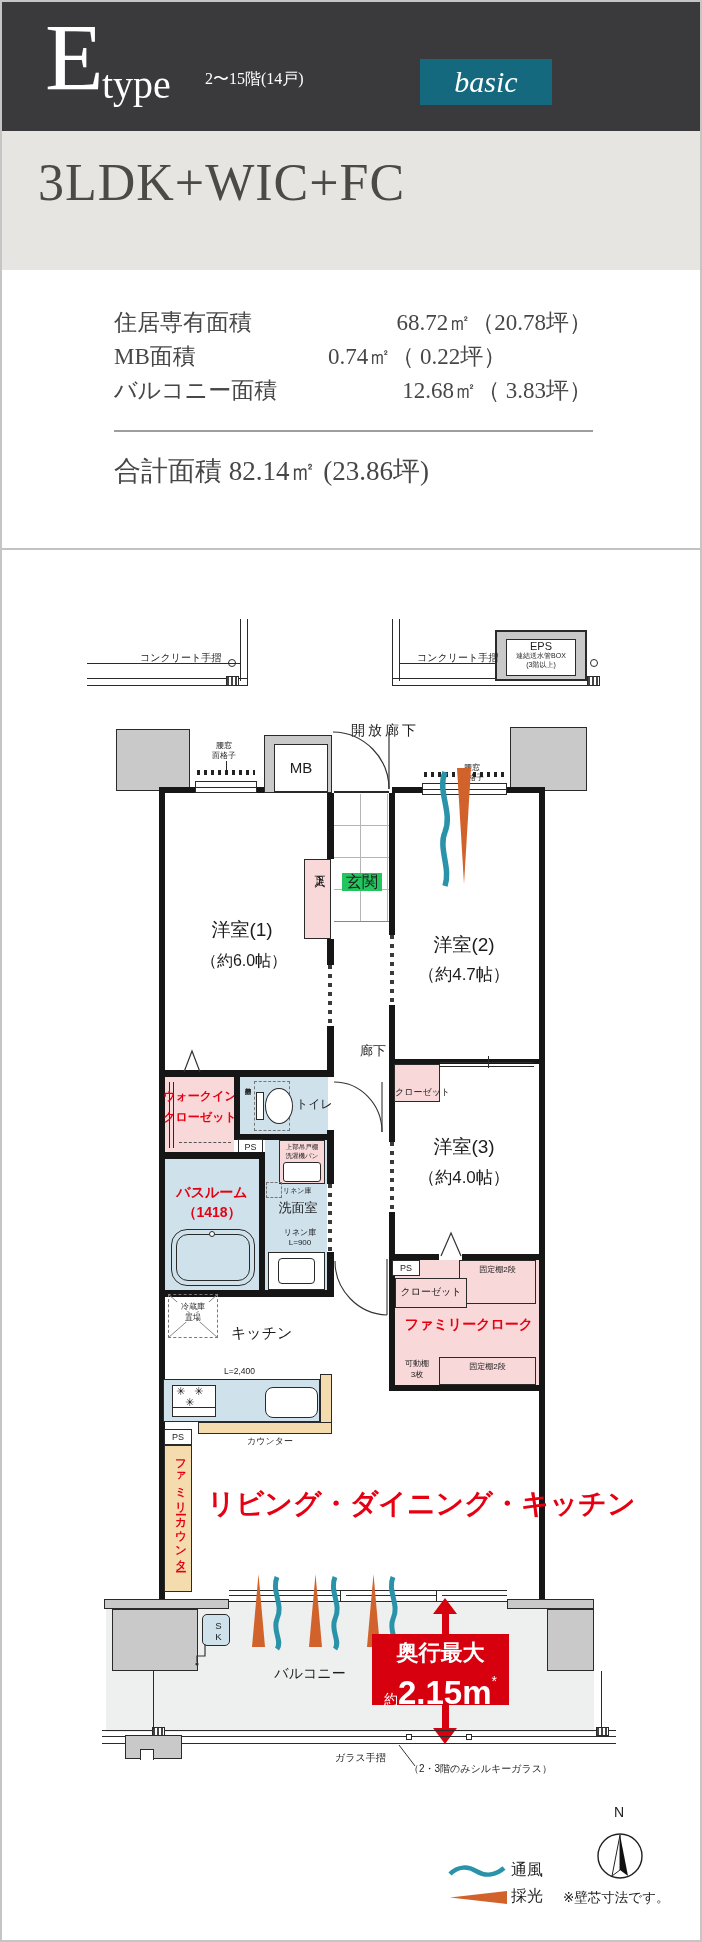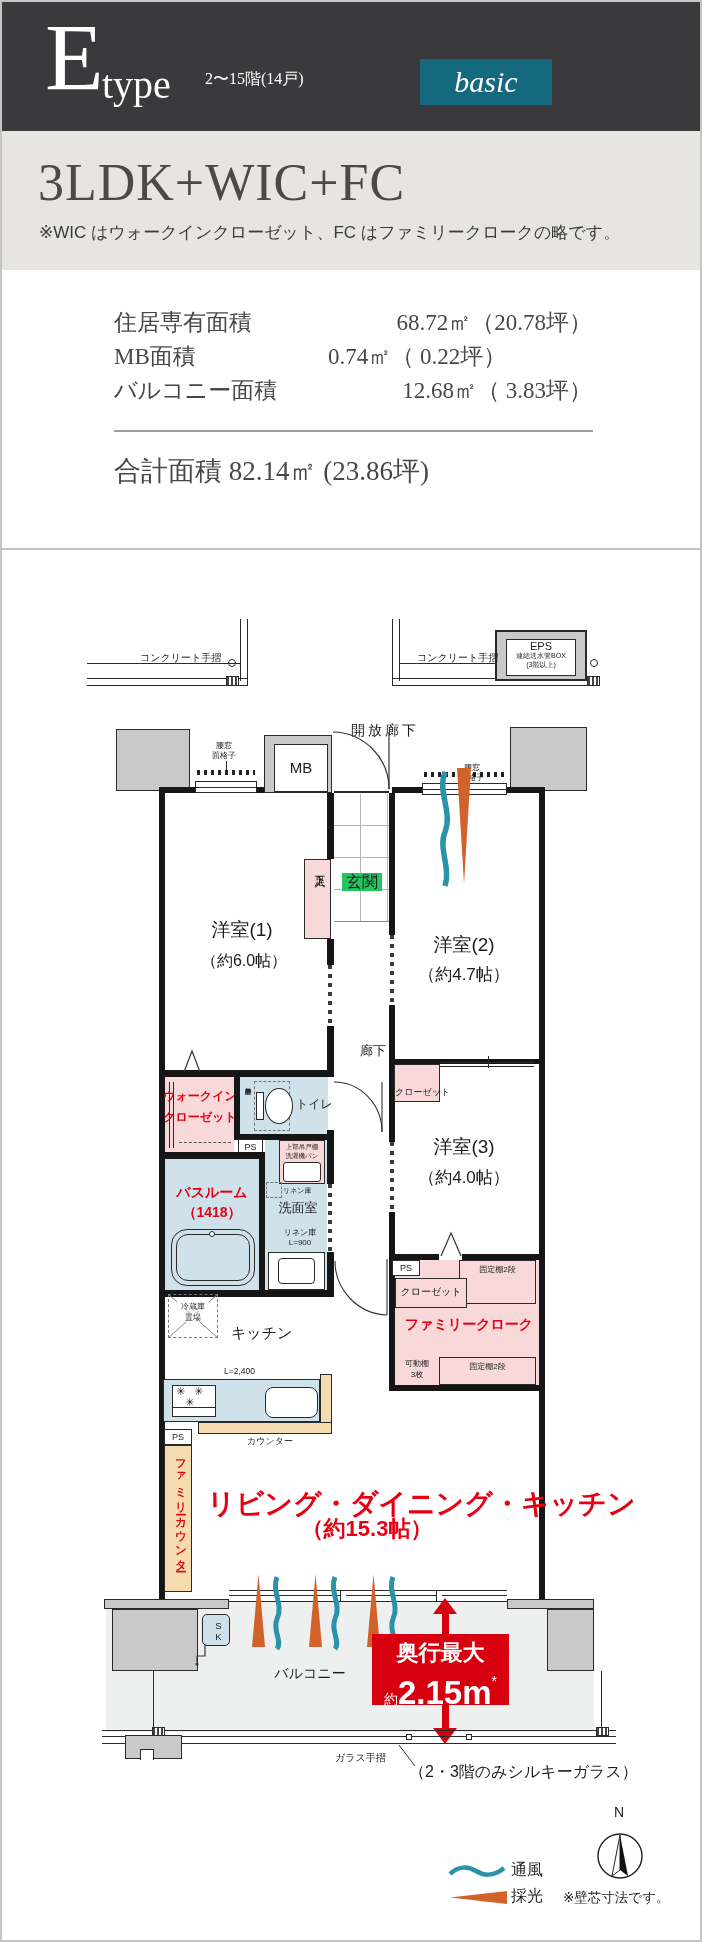--- a/index.html
+++ b/index.html
@@ -34,21 +34,20 @@
 
   <div class="hdr">
     <div class="a t serif" style="left:43px;top:8px;font-size:96px;line-height:1;color:#fff">E</div>
     <div class="a t serif" style="left:100px;top:60px;font-size:40px;color:#fff">type</div>
     <div class="a t serif" style="left:203px;top:68px;font-size:16px;color:#fff">2〜15階(14戸)</div>
     <div class="a t serif tc" style="left:418px;top:57px;width:132px;height:46px;background:#15697f;color:#fff;font-size:30px;font-style:italic;line-height:46px">basic</div>
   </div>
 
   <div class="band">
     <div class="a t serif" style="left:36px;top:22px;font-size:52px;color:#4c4a45;letter-spacing:1px">3LDK+WIC+FC</div>
-    <div class="a t" style="left:37px;top:92px;font-size:17px;color:#3b3b3b">※WIC はウォークインクローゼット、FC はファミリークロークの略です。</div>
   </div>
 
   <div class="a" style="left:0;top:268px;width:568px;height:280px">
     <div class="a t serif" style="left:112px;top:40px;font-size:23px;color:#474747">住居専有面積</div>
     <div class="a t serif" style="left:240px;top:40px;width:350px;text-align:right;font-size:23px;color:#474747">68.72㎡（20.78坪）</div>
     <div class="a t serif" style="left:112px;top:74px;font-size:23px;color:#474747">MB面積</div>
     <div class="a t serif" style="left:240px;top:74px;width:350px;text-align:center;font-size:23px;color:#474747">0.74㎡（ 0.22坪）</div>
     <div class="a t serif" style="left:112px;top:108px;font-size:23px;color:#474747">バルコニー面積</div>
     <div class="a t serif" style="left:240px;top:108px;width:350px;text-align:right;font-size:23px;color:#474747">12.68㎡（ 3.83坪）</div>
     <div class="a" style="left:112px;top:160px;width:479px;height:2px;background:#9e9e9e"></div>
@@ -246,21 +245,20 @@
     <div class="a wbox" style="left:263px;top:1385px;width:53px;height:31px;border-radius:8px;border-width:1.5px"></div>
     <div class="a tan bdr" style="left:318px;top:1372px;width:12px;height:60px"></div>
     <div class="a tan bdr" style="left:196px;top:1420px;width:134px;height:12px"></div>
     <div class="a t tc" style="left:238px;top:1434px;width:60px;font-size:9px">カウンター</div>
     <div class="a wbox t tc" style="left:162px;top:1427px;width:28px;height:16px;font-size:9px;line-height:14px">PS</div>
 
     <div class="a tan bdr" style="left:162px;top:1443px;width:28px;height:147px"></div>
     <div class="a t vert red" style="left:168px;top:1449px;width:17px;height:138px;font-size:11.5px;letter-spacing:1px">ファミリーカウンター</div>
 
     <div class="a t tc red" style="left:205px;top:1486px;width:320px;font-size:28px">リビング・ダイニング・キッチン</div>
-    <div class="a t tc red" style="left:255px;top:1514px;width:220px;font-size:22px">（約15.3帖）</div>
 
     <div class="a" style="left:104px;top:1600px;width:488px;height:130px;background:#edf0ee"></div>
     <div class="a gray" style="left:102px;top:1597px;width:125px;height:10px"></div>
     <div class="a gray" style="left:505px;top:1597px;width:87px;height:10px"></div>
     <div class="a gray" style="left:110px;top:1607px;width:86px;height:62px"></div>
     <div class="a gray" style="left:545px;top:1607px;width:47px;height:62px"></div>
 
     <div class="a ln" style="left:227px;top:1588px;width:278px;height:1.4px"></div>
     <div class="a ln" style="left:227px;top:1593px;width:111px;height:1.4px"></div>
     <div class="a ln" style="left:344px;top:1593px;width:90px;height:1.4px"></div>
@@ -314,21 +312,21 @@
     <div class="a" style="left:150px;top:1725px;width:13px;height:9px;border:1px solid #2a2a2a;background:repeating-linear-gradient(90deg,#444 0 2px,#fff 2px 4px)"></div>
     <div class="a ln" style="left:151px;top:1669px;width:1.2px;height:58px"></div>
     <div class="a ln" style="left:599px;top:1669px;width:1.2px;height:58px"></div>
     <div class="a" style="left:594px;top:1725px;width:13px;height:9px;border:1px solid #2a2a2a;background:repeating-linear-gradient(90deg,#444 0 2px,#fff 2px 4px)"></div>
     <div class="a gray" style="left:123px;top:1733px;width:57px;height:24px"></div>
     <div class="a" style="left:138px;top:1747px;width:14px;height:11px;background:#fff;border-left:1.5px solid #2a2a2a;border-right:1.5px solid #2a2a2a;border-top:1.5px solid #2a2a2a"></div>
     <div class="a t" style="left:333px;top:1750px;font-size:10px">ガラス手摺</div>
     <svg style="left:393px;top:1741px" width="22" height="24" viewBox="0 0 22 24">
         <line x1="4" y1="2" x2="20" y2="23" stroke="#333" stroke-width="1"></line>
       </svg>
-    <div class="a t" style="left:407px;top:1761px;font-size:16px">（2・3階のみシルキーガラス）</div>
+    <div class="a t" style="left:407px;top:1761px;font-size:10px">（2・3階のみシルキーガラス）</div>
 
     <svg style="left:446px;top:1862px" width="58" height="14" viewBox="0 0 58 14">
       <path d="M2,10 C10,2 20,2 28,7 C38,13 48,11 56,4" stroke="#2b93a9" stroke-width="4.5" fill="none"></path>
     </svg>
     <div class="a t" style="left:509px;top:1859px;font-size:16px">通風</div>
     <svg style="left:448px;top:1889px" width="57" height="13" viewBox="0 0 57 13">
       <polygon points="0,6.5 57,0 57,13" fill="#d2622b"></polygon>
     </svg>
     <div class="a t" style="left:509px;top:1885px;font-size:16px">採光</div>
 

